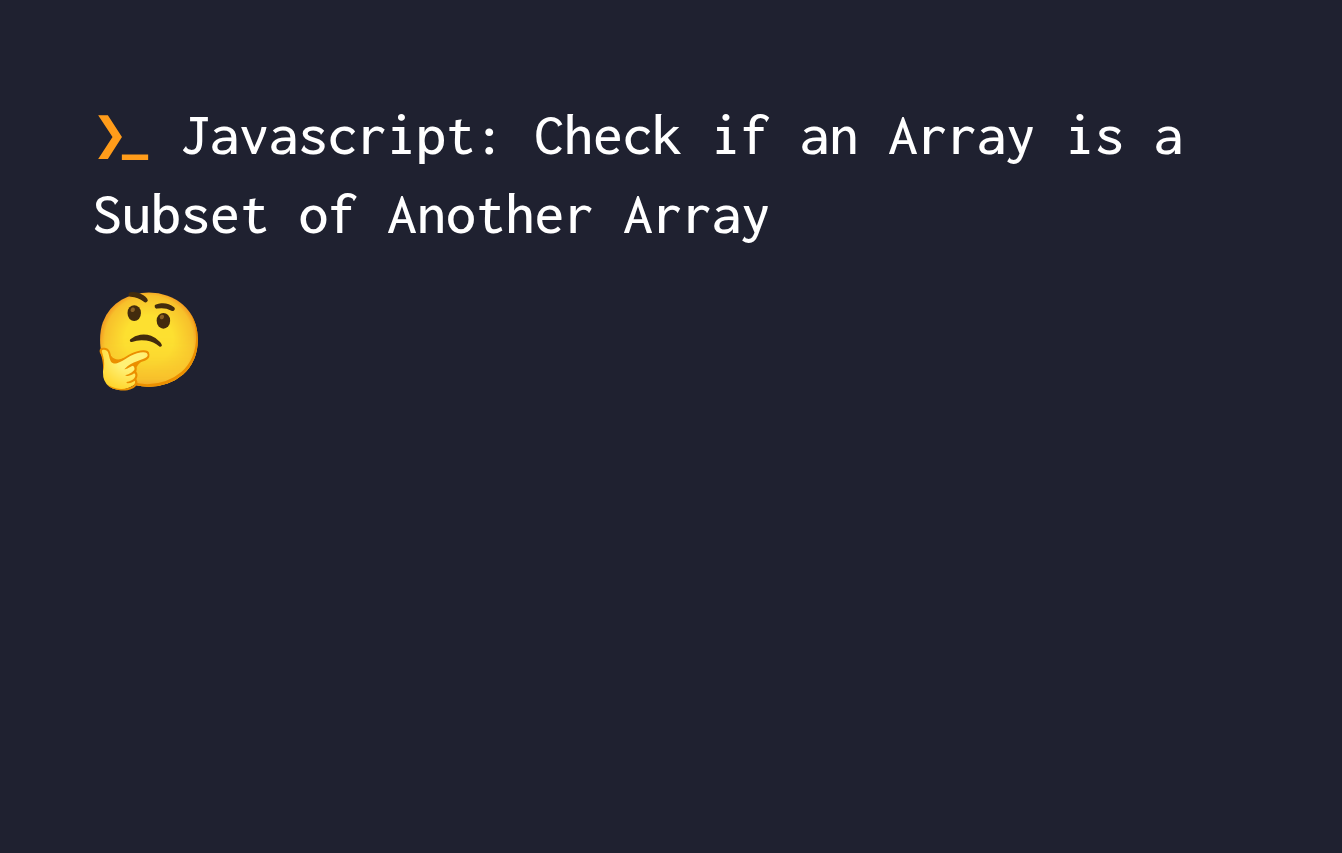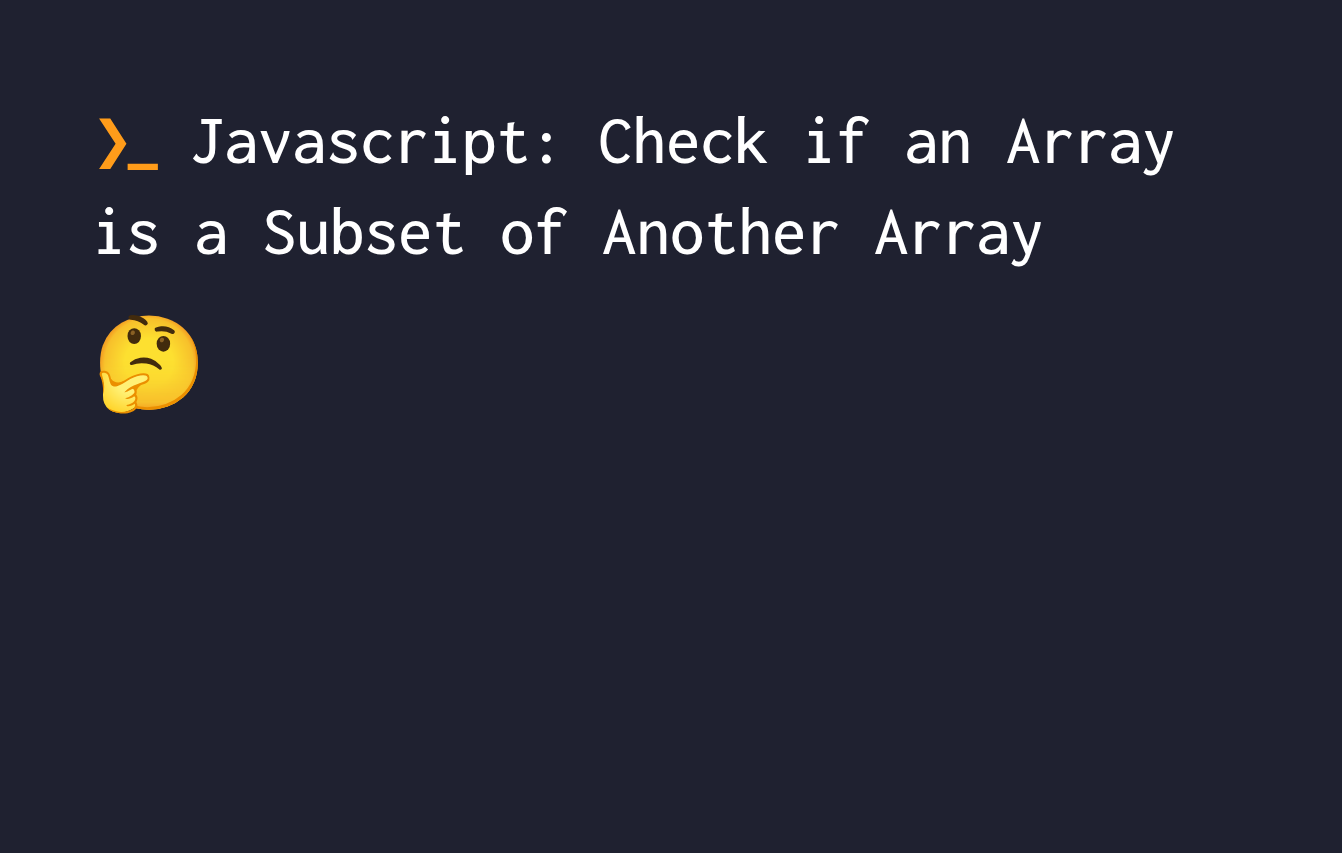--- a/index.html
+++ b/index.html
@@ -13,21 +13,21 @@
     background-color: #1f2130;
     font-family: "SF Mono", "Monaco", "Inconsolata", "Fira Mono", "Droid Sans Mono", "Source Code Pro", "Consolas", monospace;
     overflow: hidden;
     position: relative;
   }
   .container {
     padding: 95px 90px 0 92px;
   }
   .title-block {
     color: #ffffff;
-    font-size: 69px;
+    font-size: 60px;
     font-weight: 500;
     line-height: 1.315;
     letter-spacing: -0.5px;
   }
   .prompt-icon {
     display: inline-block;
     color: #ff9c1a;
     font-weight: 700;
     margin-right: 38px;
     letter-spacing: -8px;

